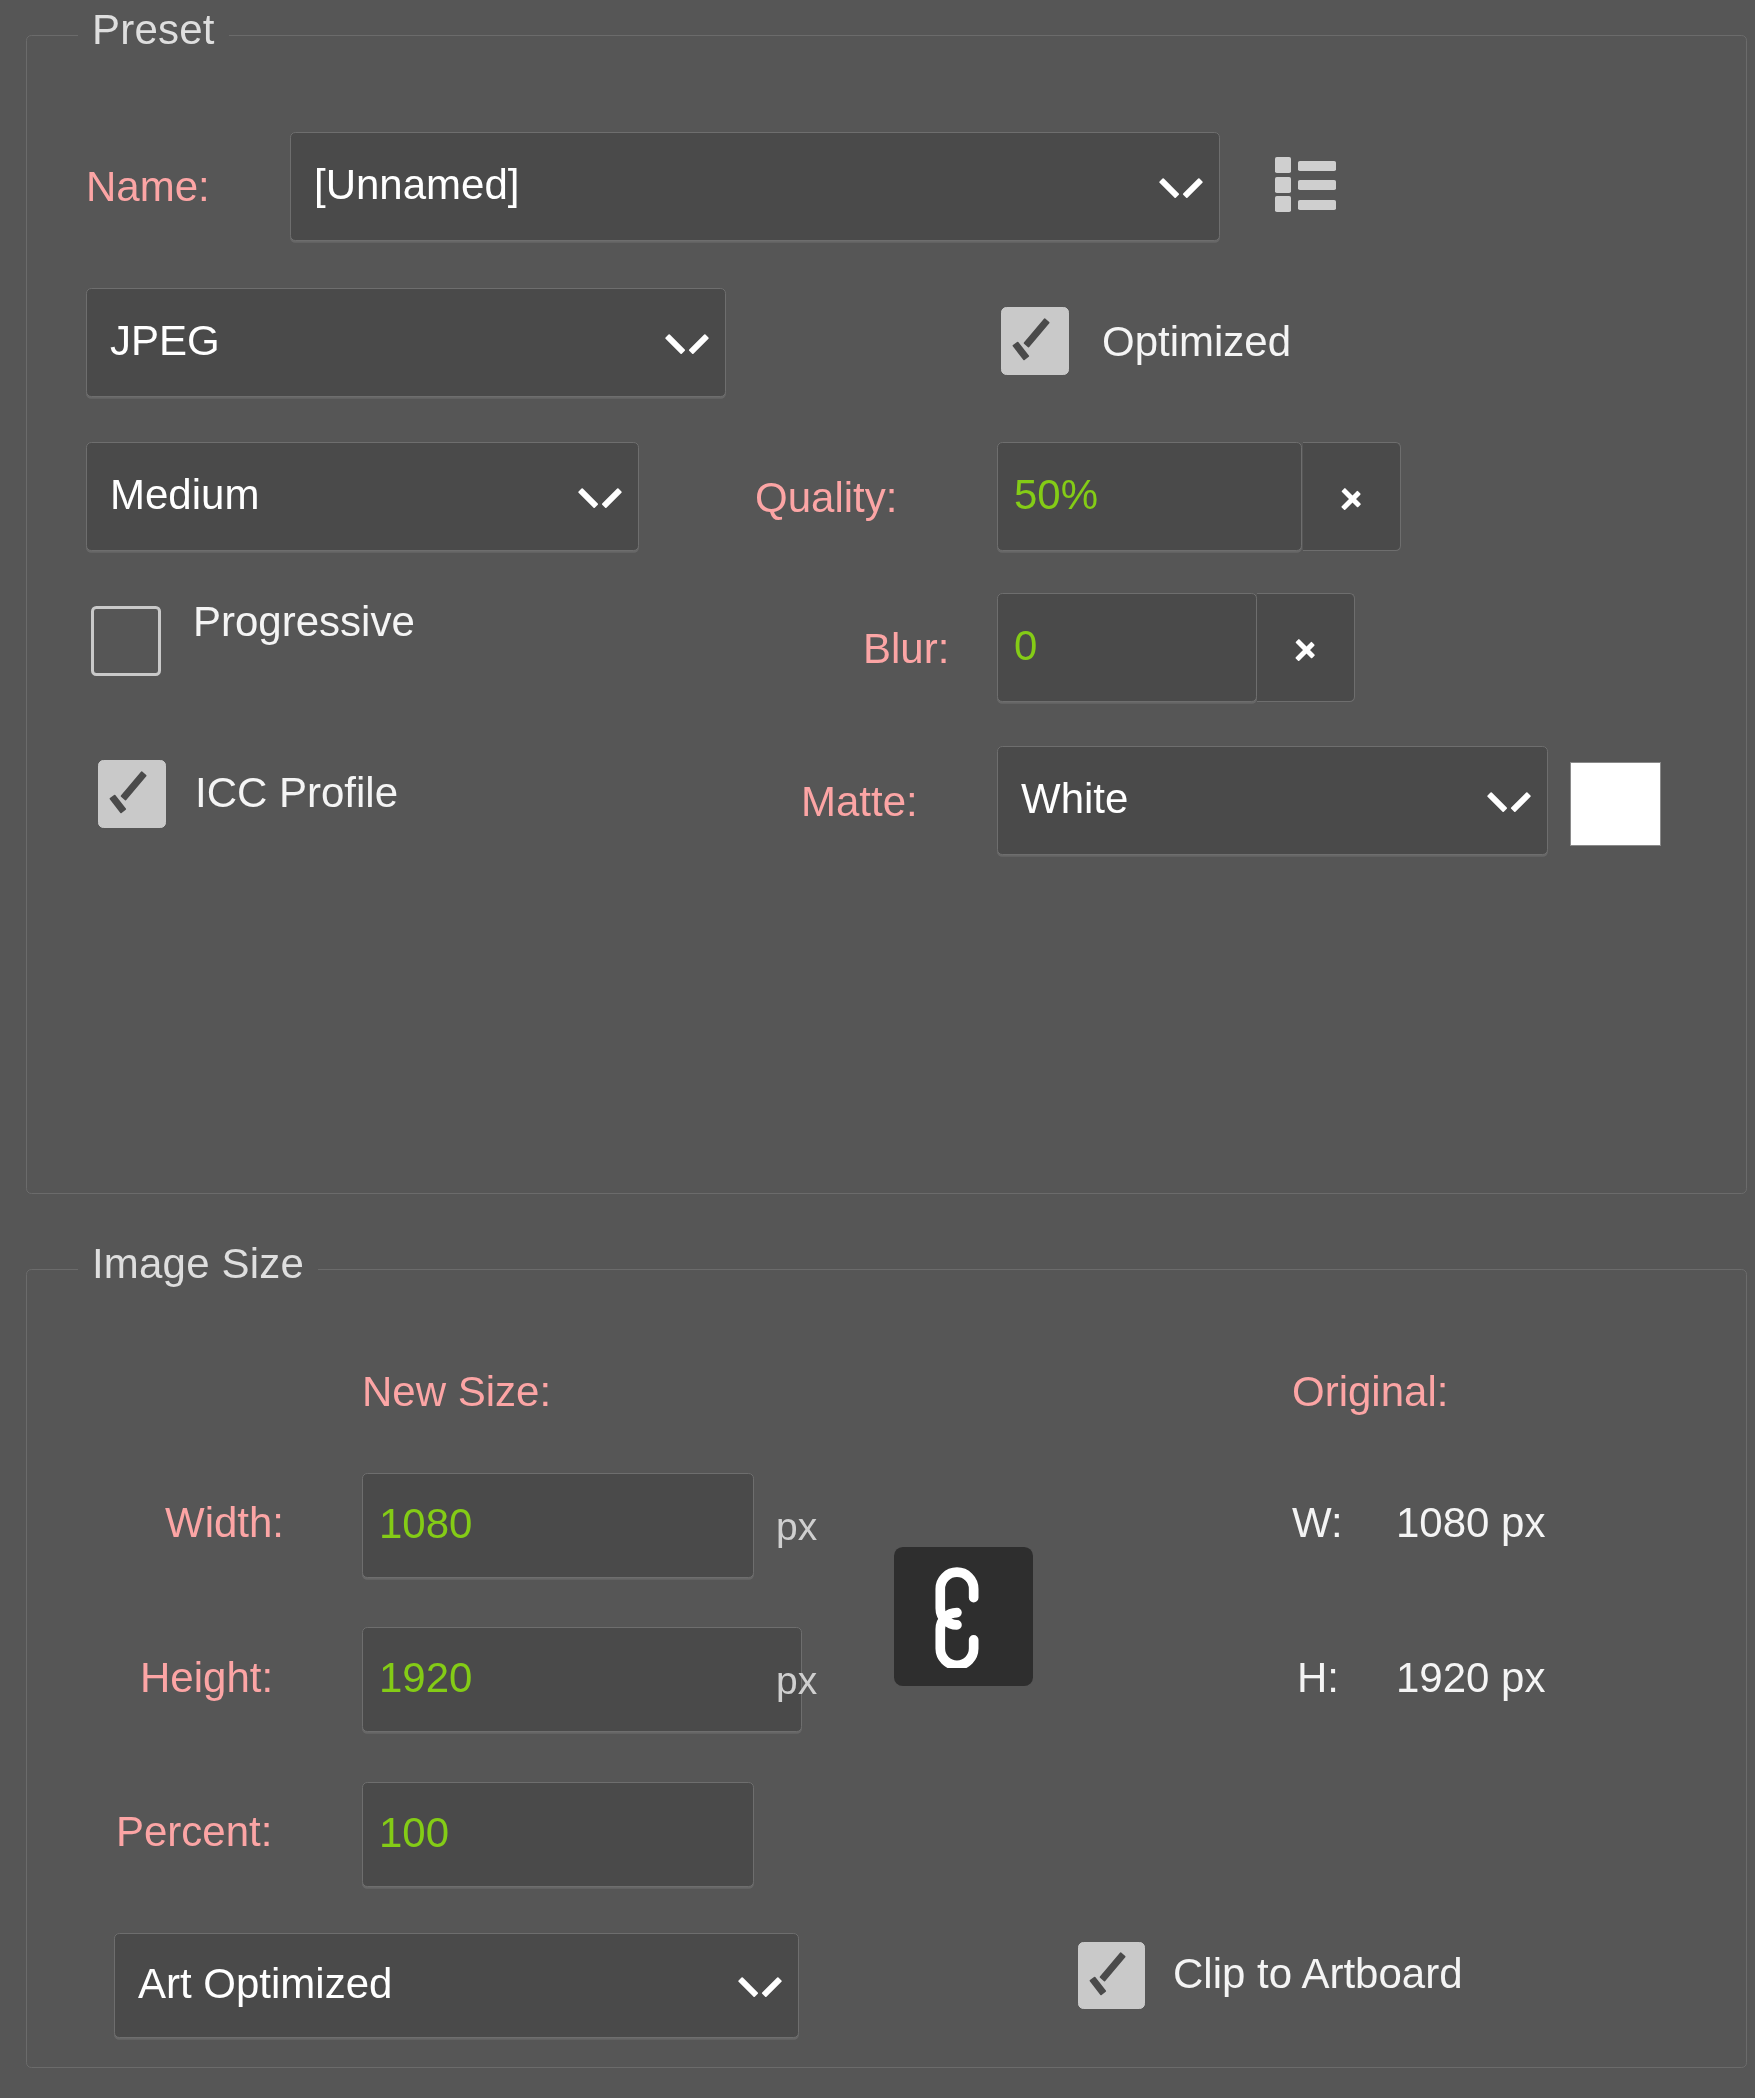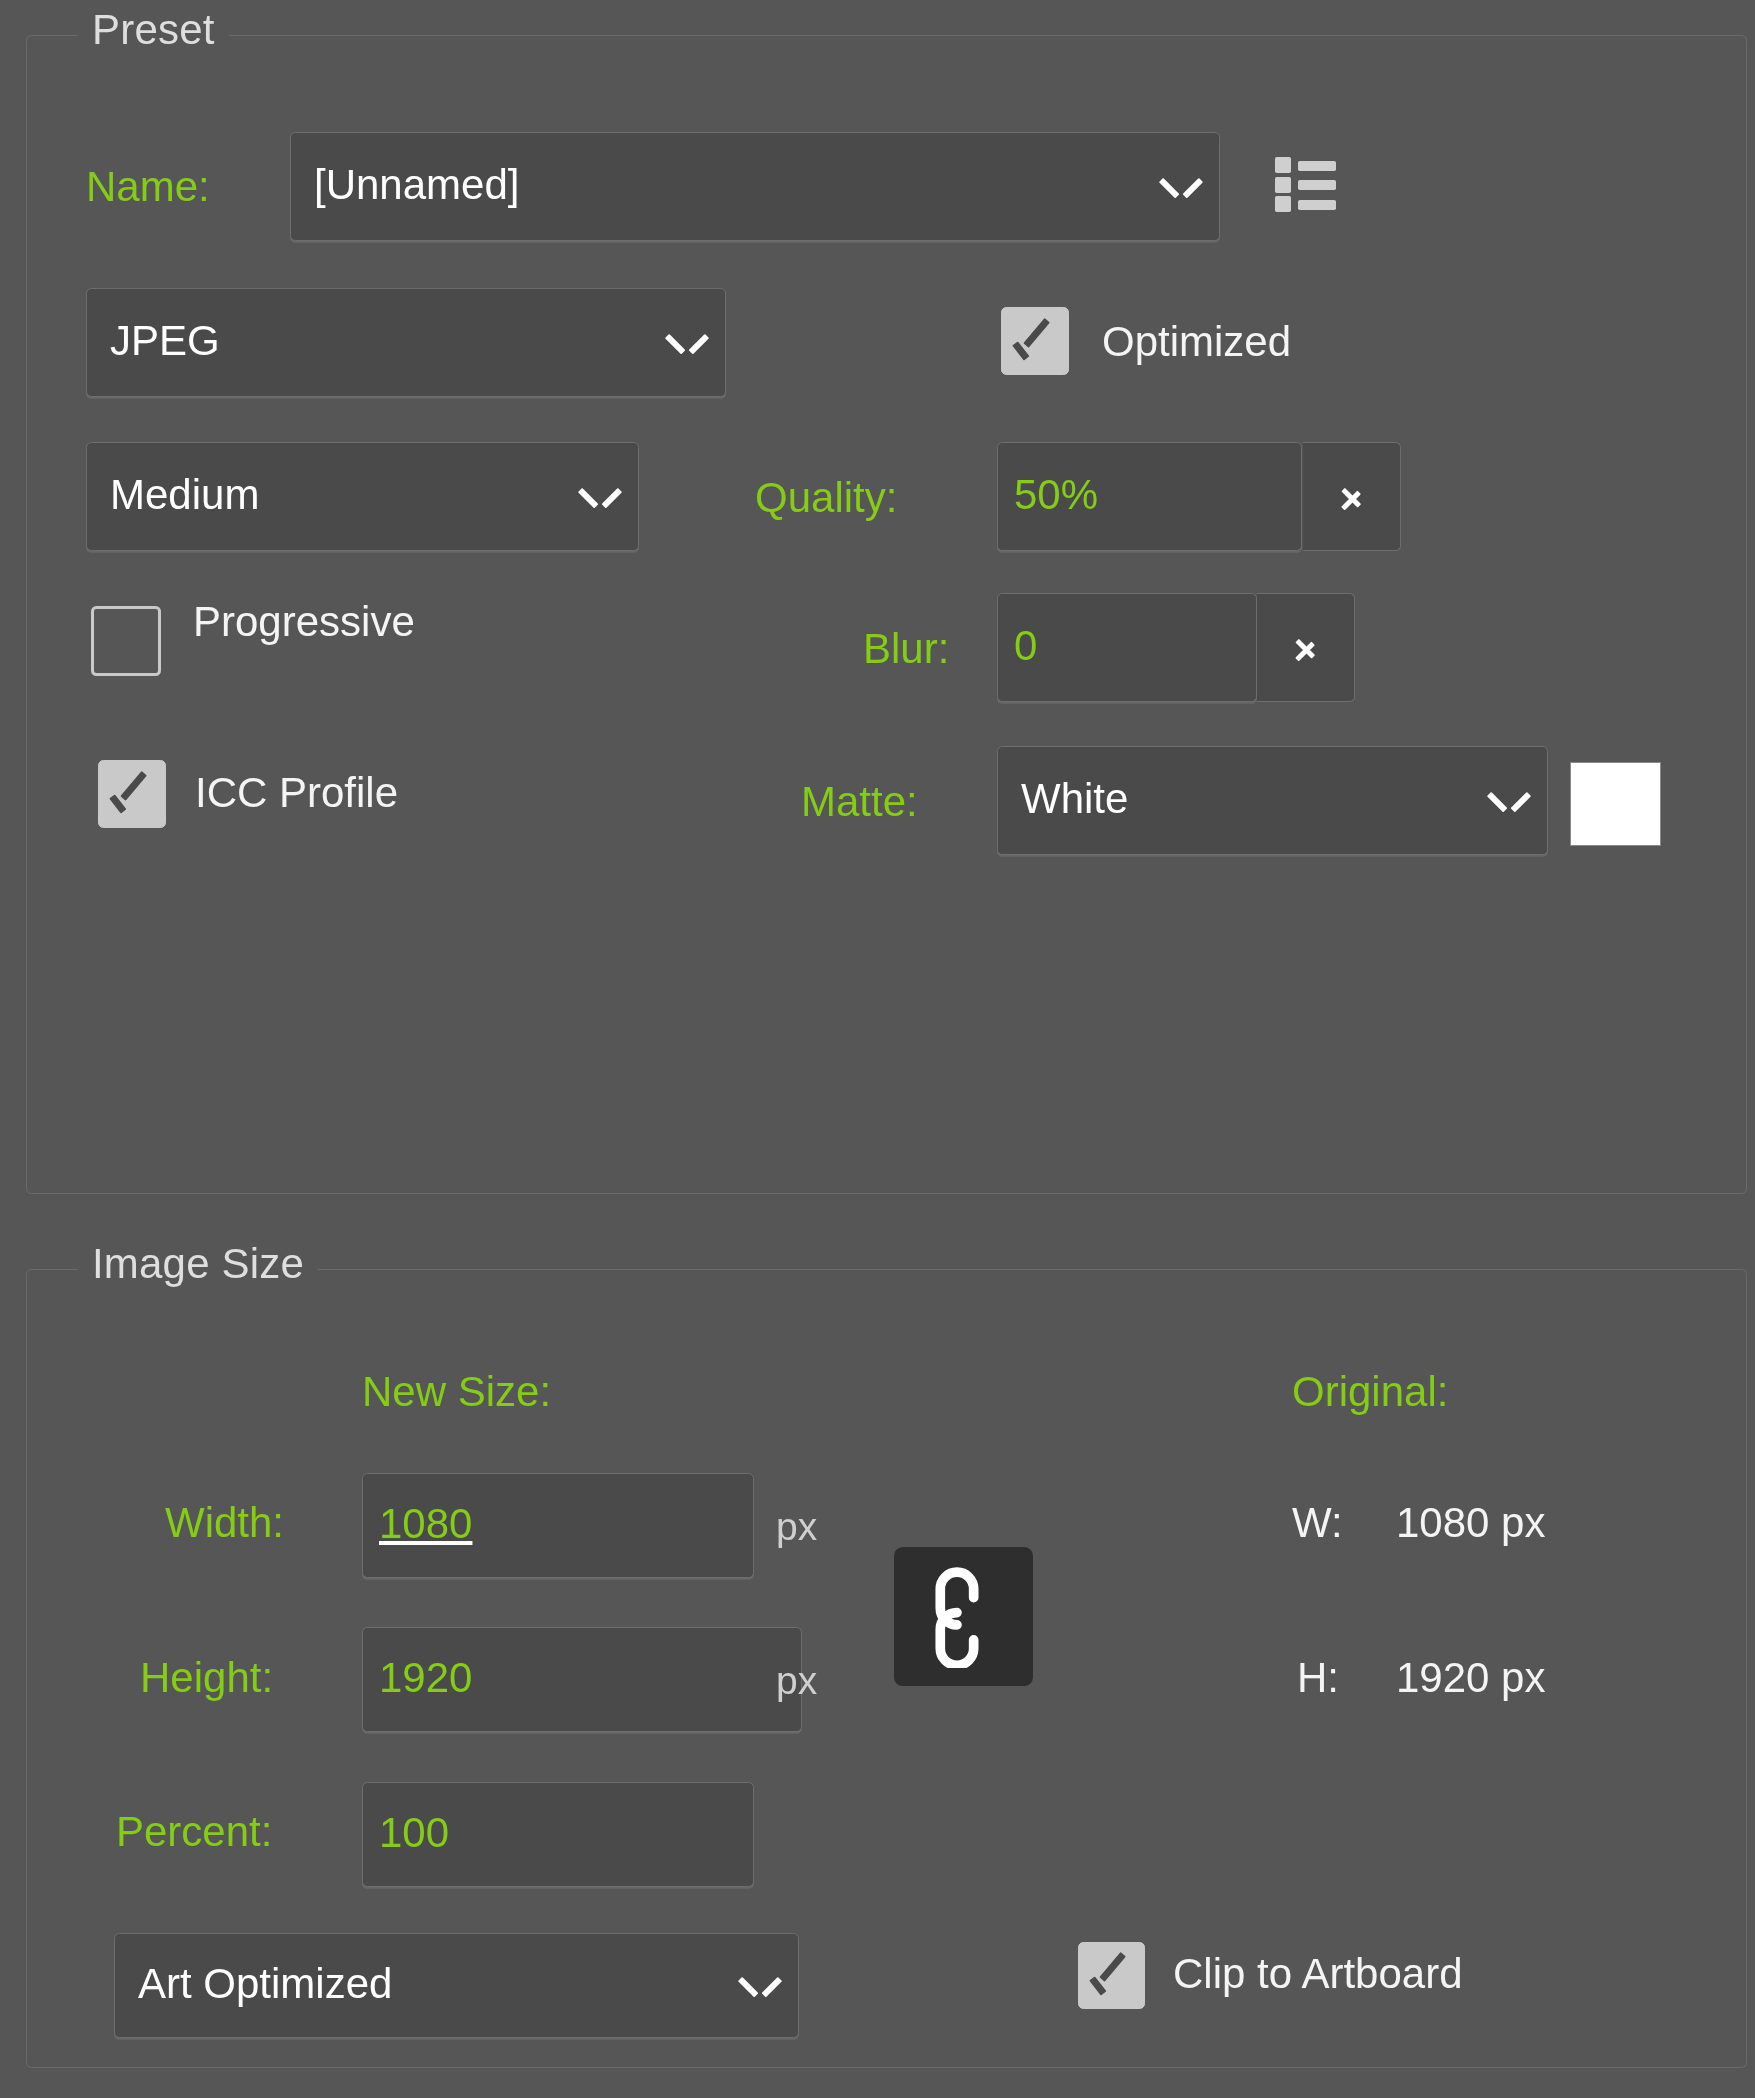--- a/index.html
+++ b/index.html
@@ -31,21 +31,21 @@
     background: #565656;
     font-size: 42px;
     color: #dedede;
     letter-spacing: 0.2px;
     white-space: nowrap;
   }
 
   
   .label {
     font-size: 42px;
-    color: #84cc16;
+    color: #fca5a5;
     white-space: nowrap;
   }
   .value-text {
     font-size: 42px;
     color: #f4f4f4;
     white-space: nowrap;
   }
   .unit {
     font-size: 39px;
     color: #cfcfcf;
@@ -316,21 +316,21 @@
 <div class="fieldset" style="left:26px; top:1269px; width:1721px; height:799px;">
   <div class="fieldset-legend">Image Size</div>
 </div>
 
 <div class="label" style="position:absolute; left:362px; top:1368px;">New Size:</div>
 
 <div class="label" style="position:absolute; left:1292px; top:1368px;">Original:</div>
 
 <div class="label" style="position:absolute; left:165px; top:1499px;">Width:</div>
 
-<div class="textfield" style="left:362px; top:1473px; width:392px; height:105px;text-decoration:underline;">
+<div class="textfield" style="left:362px; top:1473px; width:392px; height:105px;">
   <span class="tf-text">1080</span>
 </div>
 <div class="unit" style="position:absolute; left:776px; top:1505px;">px</div>
 
 <div class="link-button" style="left:894px; top:1547px; width:139px; height:139px;">
   <svg class="link-svg" width="65" height="102" viewBox="0 0 74 116">
     <g fill="none" stroke="#ffffff" stroke-width="11" stroke-linecap="round">
       <path d="M37 34 V24 A19 19 0 0 0 18 5 A19 19 0 0 0 -1 24 V46 A19 19 0 0 0 18 65" transform="translate(11,2)"></path>
       <path d="M37 82 V92 A19 19 0 0 1 18 111 A19 19 0 0 1 -1 92 V70 A19 19 0 0 1 18 51" transform="translate(11,2)"></path>
     </g>

